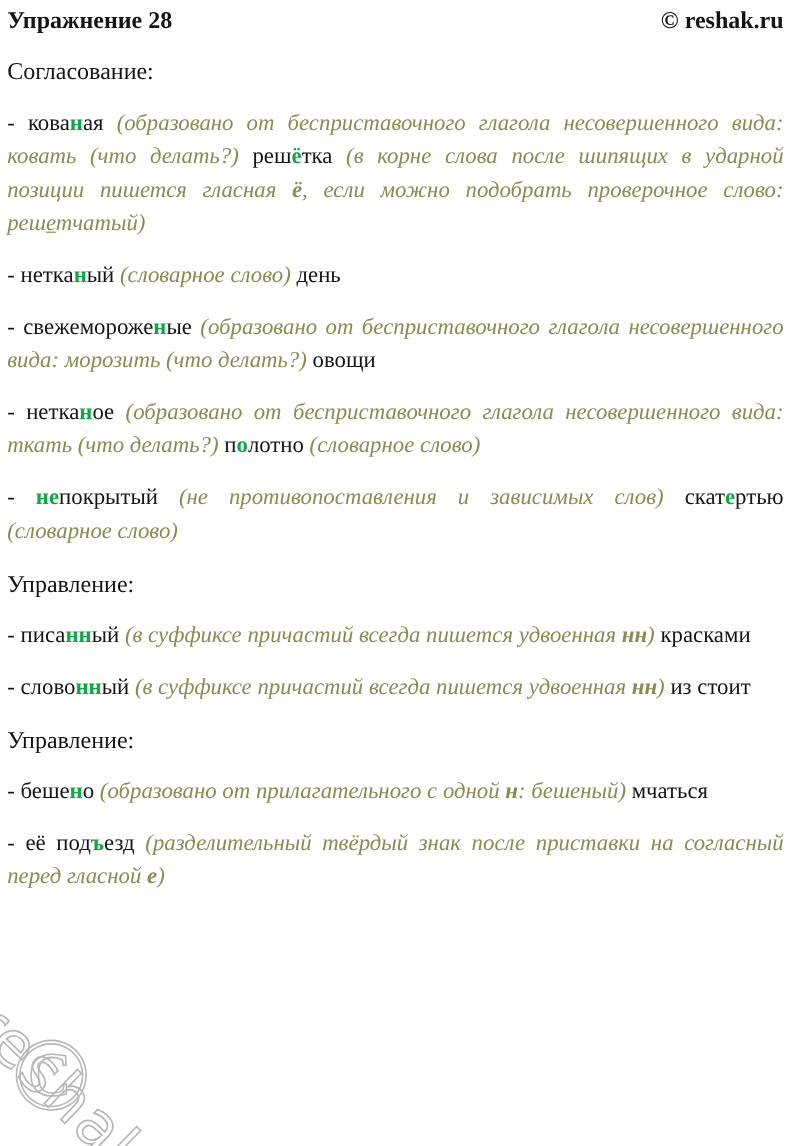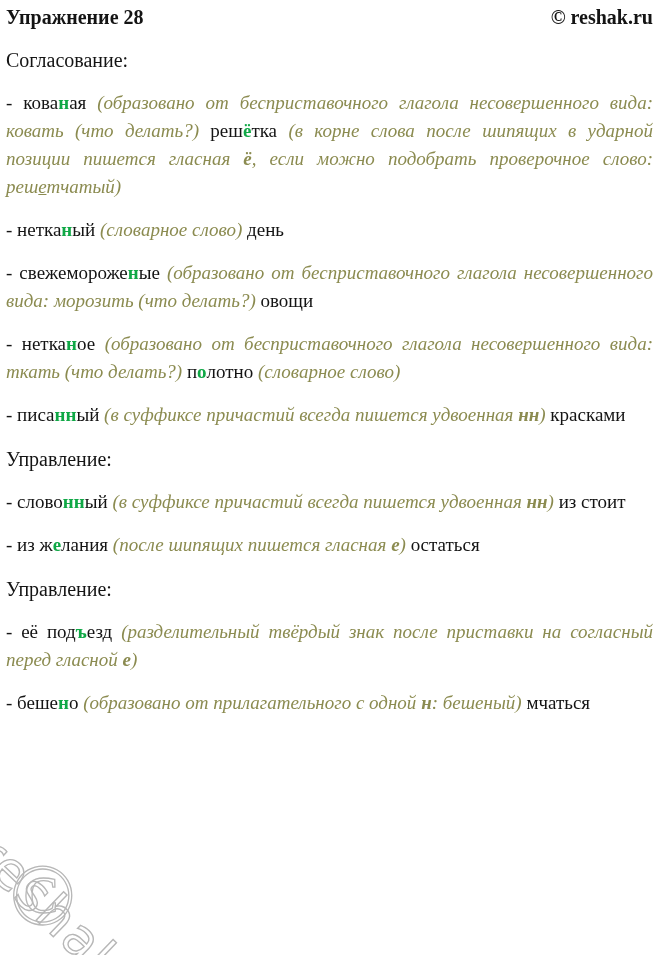--- a/index.html
+++ b/index.html
@@ -77,21 +77,21 @@
   <div class="topbar">
     <span class="doc-title">Упражнение 28</span>
     <span class="copyright">© reshak.ru</span>
   </div>
   <div class="content">
       <div class="para heading"><span class="r-k">Согласование:</span></div>
       <div class="para"><span class="r-k">- кова</span><span class="r-g">н</span><span class="r-k">ая </span><span class="r-o">(образовано от бесприставочного глагола несовершенного вида: ковать (что делать?) </span><span class="r-k">реш</span><span class="r-g">ё</span><span class="r-k">тка </span><span class="r-o">(в корне слова после шипящих в ударной позиции пишется гласная </span><span class="r-ob">ё</span><span class="r-o">, если можно подобрать проверочное слово: реш</span><span class="r-ou">е</span><span class="r-o">тчатый)</span></div>
       <div class="para"><span class="r-k">- нетка</span><span class="r-g">н</span><span class="r-k">ый </span><span class="r-o">(словарное слово) </span><span class="r-k">день</span></div>
       <div class="para"><span class="r-k">- свежемороже</span><span class="r-g">н</span><span class="r-k">ые </span><span class="r-o">(образовано от бесприставочного глагола несовершенного вида: морозить (что делать?) </span><span class="r-k">овощи</span></div>
       <div class="para"><span class="r-k">- нетка</span><span class="r-g">н</span><span class="r-k">ое </span><span class="r-o">(образовано от бесприставочного глагола несовершенного вида: ткать (что делать?) </span><span class="r-k">п</span><span class="r-g">о</span><span class="r-k">лотно </span><span class="r-o">(словарное слово)</span></div>
+      <div class="para"><span class="r-k">- </span><span class="r-g">не</span><span class="r-k">покрытый </span><span class="r-o">(не противопоставления и зависимых слов) </span><span class="r-k">скат</span><span class="r-g">е</span><span class="r-k">ртью </span><span class="r-o">(словарное слово)</span></div>
+      <div class="para heading"><span class="r-k">Управление:</span></div>
       <div class="para"><span class="r-k">- писа</span><span class="r-g">нн</span><span class="r-k">ый </span><span class="r-o">(в суффиксе причастий всегда пишется удвоенная </span><span class="r-ob">нн</span><span class="r-o">) </span><span class="r-k">красками</span></div>
+      <div class="para"><span class="r-k">- слово</span><span class="r-g">нн</span><span class="r-k">ый </span><span class="r-o">(в суффиксе причастий всегда пишется удвоенная </span><span class="r-ob">нн</span><span class="r-o">) </span><span class="r-k">из стоит</span></div>
       <div class="para heading"><span class="r-k">Управление:</span></div>
-      <div class="para"><span class="r-k">- слово</span><span class="r-g">нн</span><span class="r-k">ый </span><span class="r-o">(в суффиксе причастий всегда пишется удвоенная </span><span class="r-ob">нн</span><span class="r-o">) </span><span class="r-k">из стоит</span></div>
-      <div class="para"><span class="r-k">- из ж</span><span class="r-g">е</span><span class="r-k">лания </span><span class="r-o">(после шипящих пишется гласная </span><span class="r-ob">е</span><span class="r-o">) </span><span class="r-k">остаться</span></div>
-      <div class="para heading"><span class="r-k">Управление:</span></div>
+      <div class="para"><span class="r-k">- беше</span><span class="r-g">н</span><span class="r-k">о </span><span class="r-o">(образовано от прилагательного с одной </span><span class="r-ob">н</span><span class="r-o">: бешеный) </span><span class="r-k">мчаться</span></div>
       <div class="para"><span class="r-k">- её под</span><span class="r-g">ъ</span><span class="r-k">езд </span><span class="r-o">(разделительный твёрдый знак после приставки на согласный перед гласной </span><span class="r-ob">е</span><span class="r-o">)</span></div>
-      <div class="para"><span class="r-k">- беше</span><span class="r-g">н</span><span class="r-k">о </span><span class="r-o">(образовано от прилагательного с одной </span><span class="r-ob">н</span><span class="r-o">: бешеный) </span><span class="r-k">мчаться</span></div>
     </div>
 </div>
 
 </body></html>

